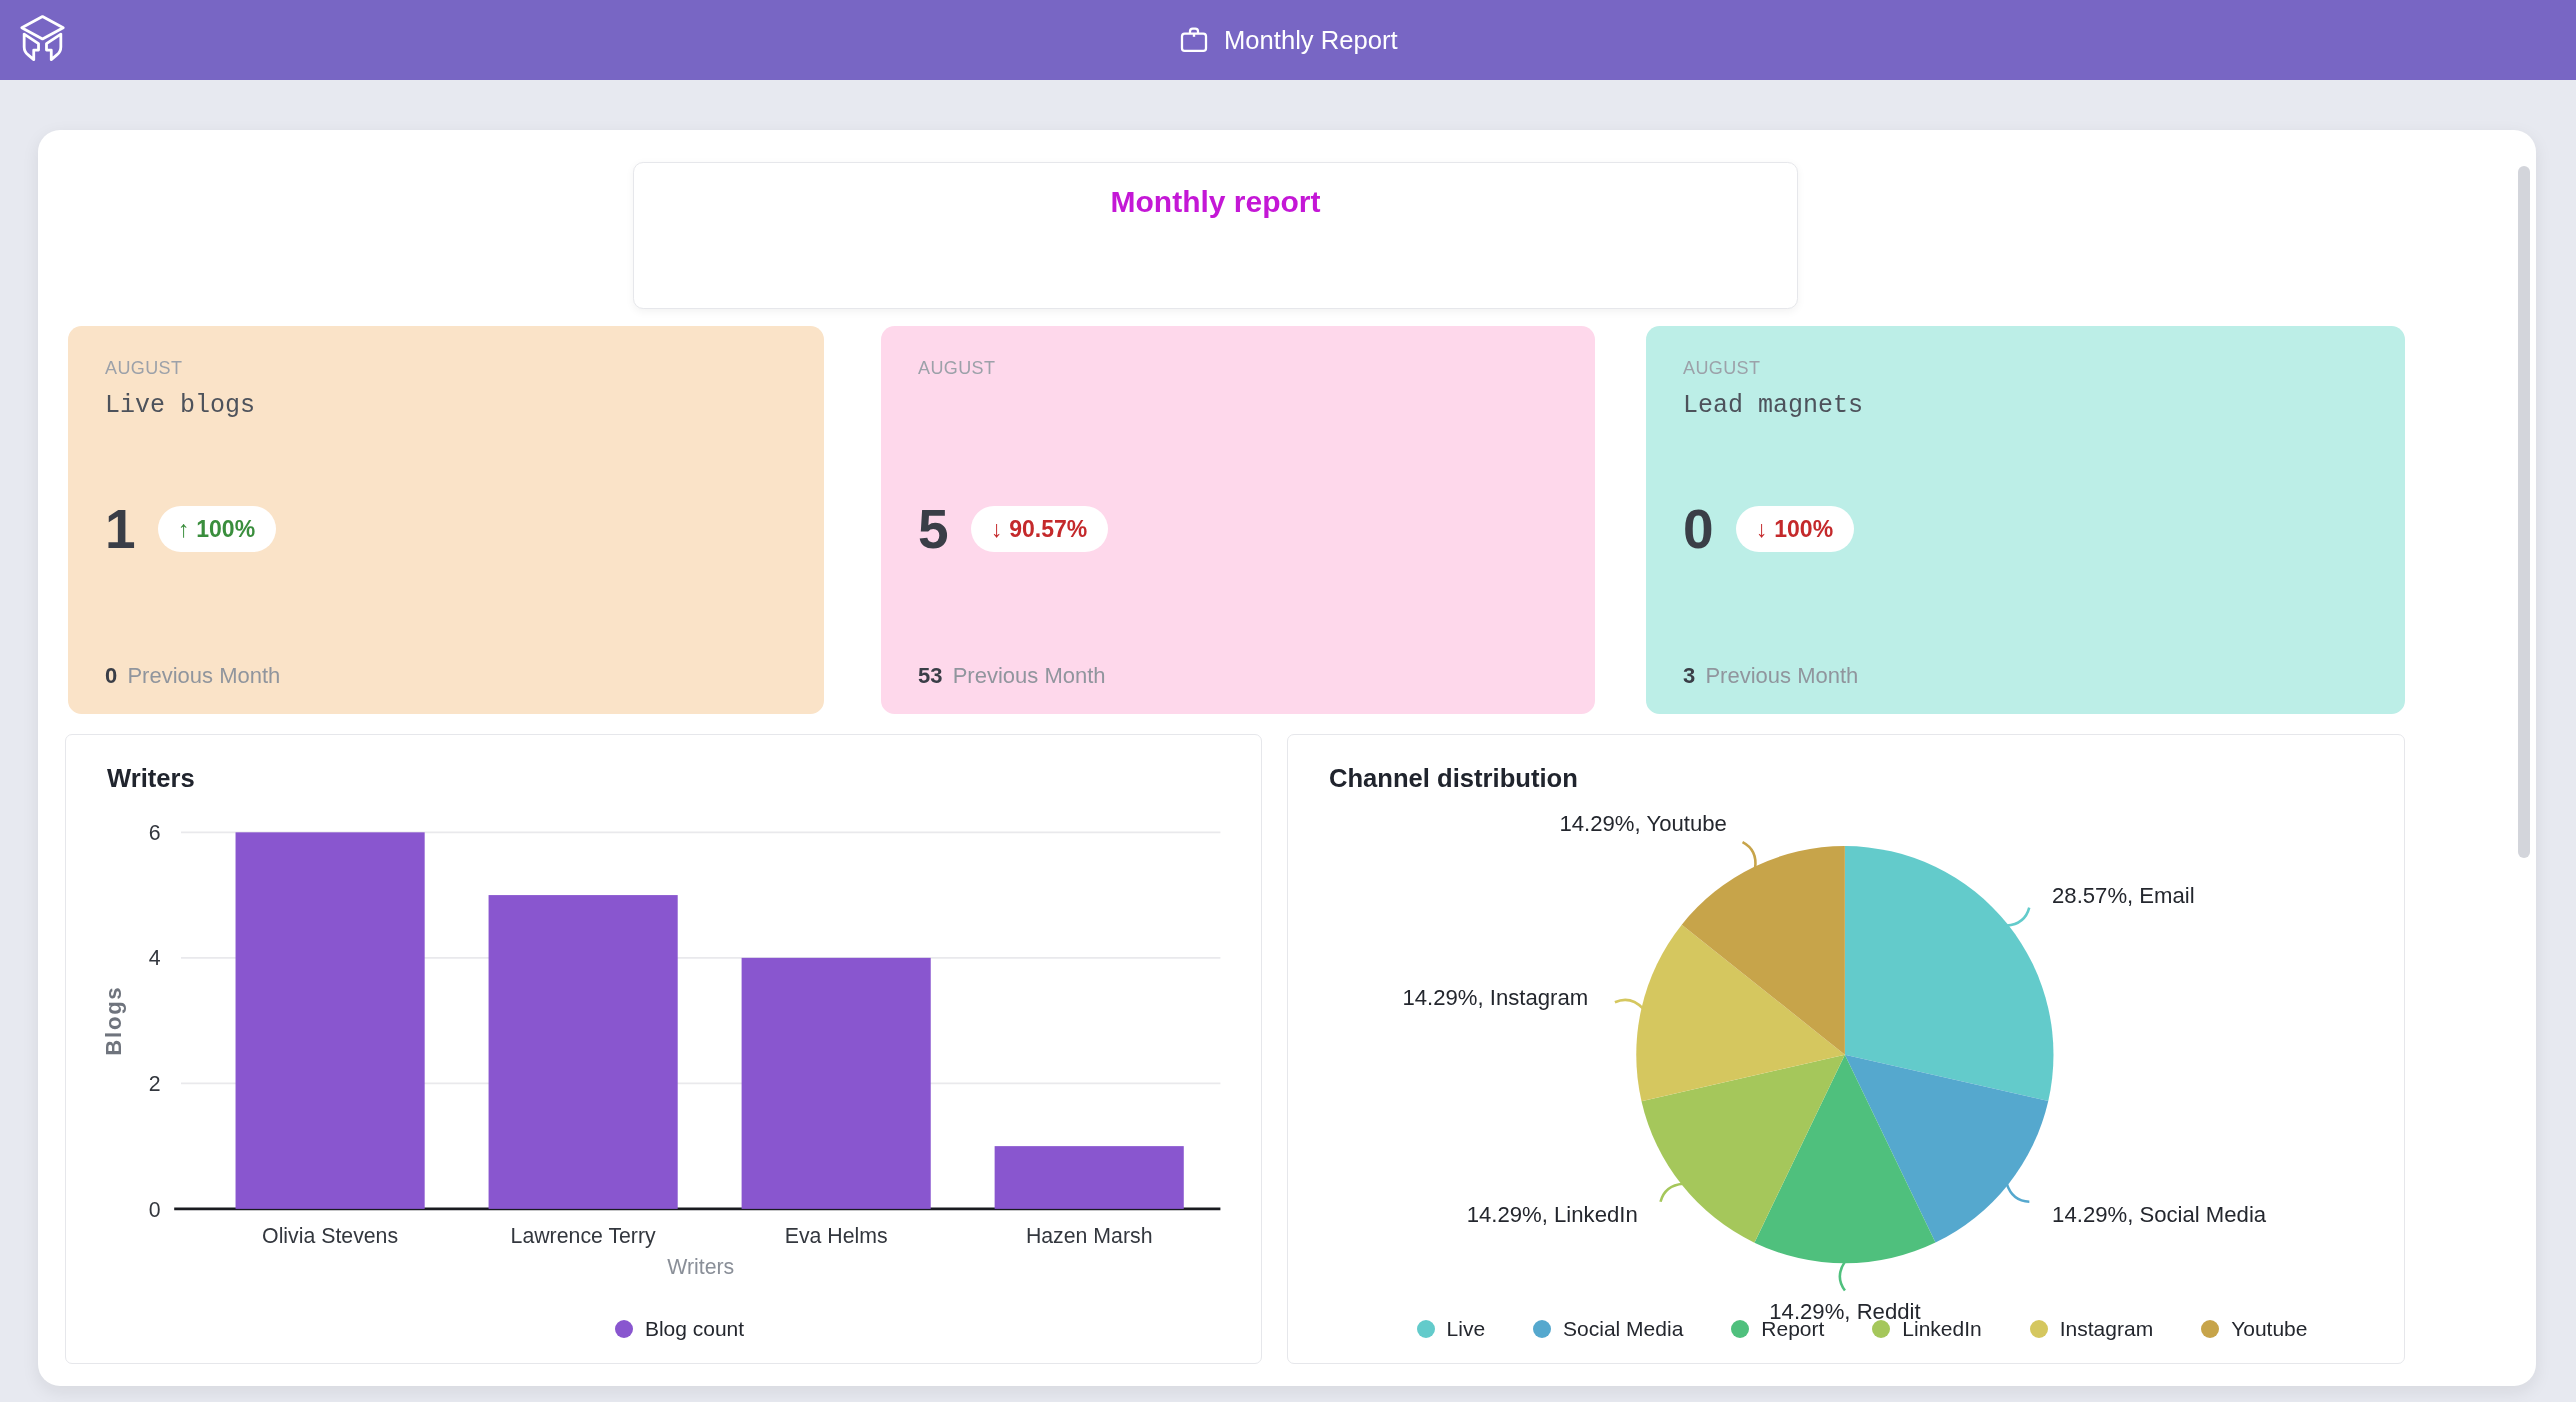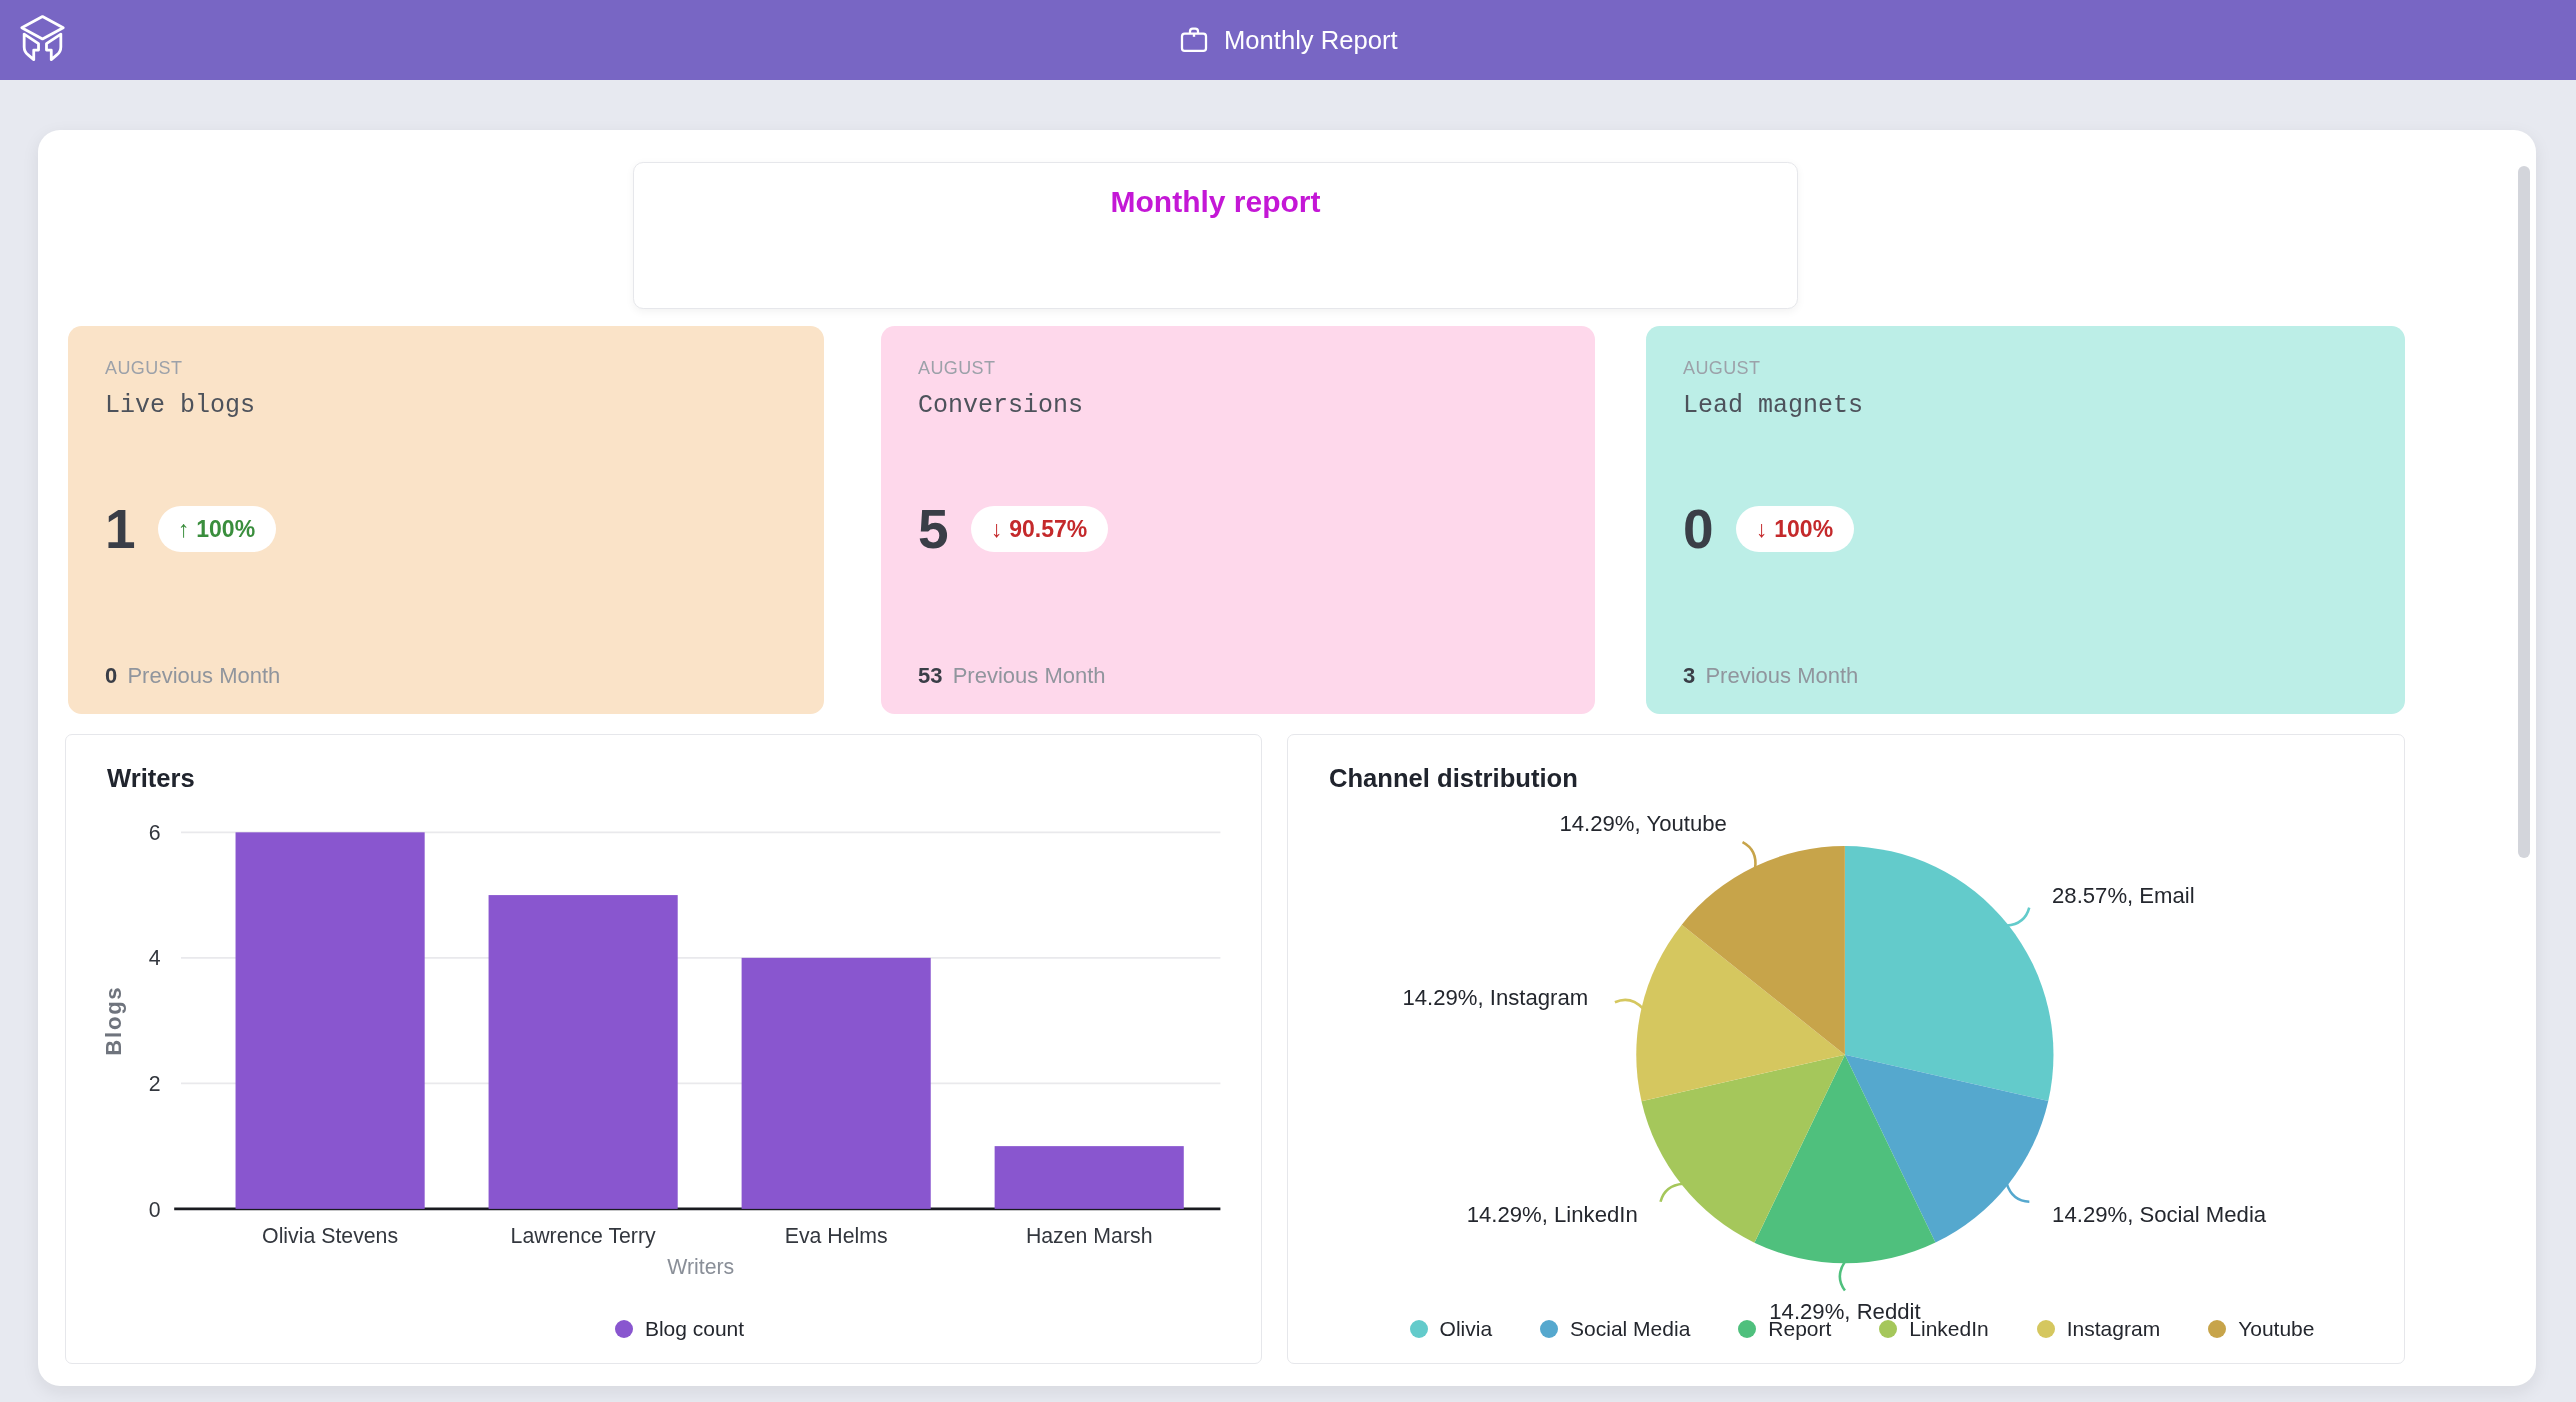--- a/index.html
+++ b/index.html
@@ -101,21 +101,20 @@
         </span>
       </div>
       <div class="stat-prev">
         <span class="prev-value">0</span>
         <span class="prev-label">Previous Month</span>
       </div>
     </div>
 
     <div class="stat-card c1" style="background: rgb(254, 216, 235);">
       <div class="stat-month">AUGUST</div>
-      <div class="stat-label">Conversions</div>
       <div class="stat-value-row">
         <span class="stat-value">5</span>
         <span class="trend-badge" style="color: rgb(196, 41, 43);">
           <span>↓</span>
           <span>90.57%</span>
         </span>
       </div>
       <div class="stat-prev">
         <span class="prev-value">53</span>
         <span class="prev-label">Previous Month</span>
@@ -188,21 +187,21 @@
           <path d="M654,375 L415.1524503875571,429.5604989358752 A245,245 0 0 1 462.4375790515147,222.26218909400558 Z" fill="#D5C75F"></path>
           <path d="M417.08524062598076,320.95930430915473 Q402.2046755212803,305.2567955234615 383.93667347076814,313.3980547063204" stroke="#D5C75F" stroke-width="3" fill="none"></path>
           <text x="352.5376848906181" y="317.0607020454962" text-anchor="end" class="pie-label">14.29%, Instagram</text>
           <path d="M654,375 L462.4375790515147,222.26218909400558 A245,245 0 0 1 654.0000000000002,130 Z" fill="#C7A44A"></path>
           <path d="M548.5564276660026,156.06929622950312 Q551.557185457089,134.64511706951583 533.8030060225626,125.43701668959821" stroke="#C7A44A" stroke-width="3" fill="none"></path>
           <text x="515.388826038958" y="112.81423113201828" text-anchor="end" class="pie-label">14.29%, Youtube</text>
         </svg>
       <div class="chart-legend" id="pie-legend">
           <div class="legend-item">
             <span class="legend-dot" style="background: rgb(99, 203, 203);"></span>
-            <span class="legend-text">Olivia</span>
+            <span class="legend-text">Live</span>
           </div>
           <div class="legend-item">
             <span class="legend-dot" style="background: rgb(85, 168, 206);"></span>
             <span class="legend-text">Social Media</span>
           </div>
           <div class="legend-item">
             <span class="legend-dot" style="background: rgb(79, 192, 125);"></span>
             <span class="legend-text">Report</span>
           </div>
           <div class="legend-item">

